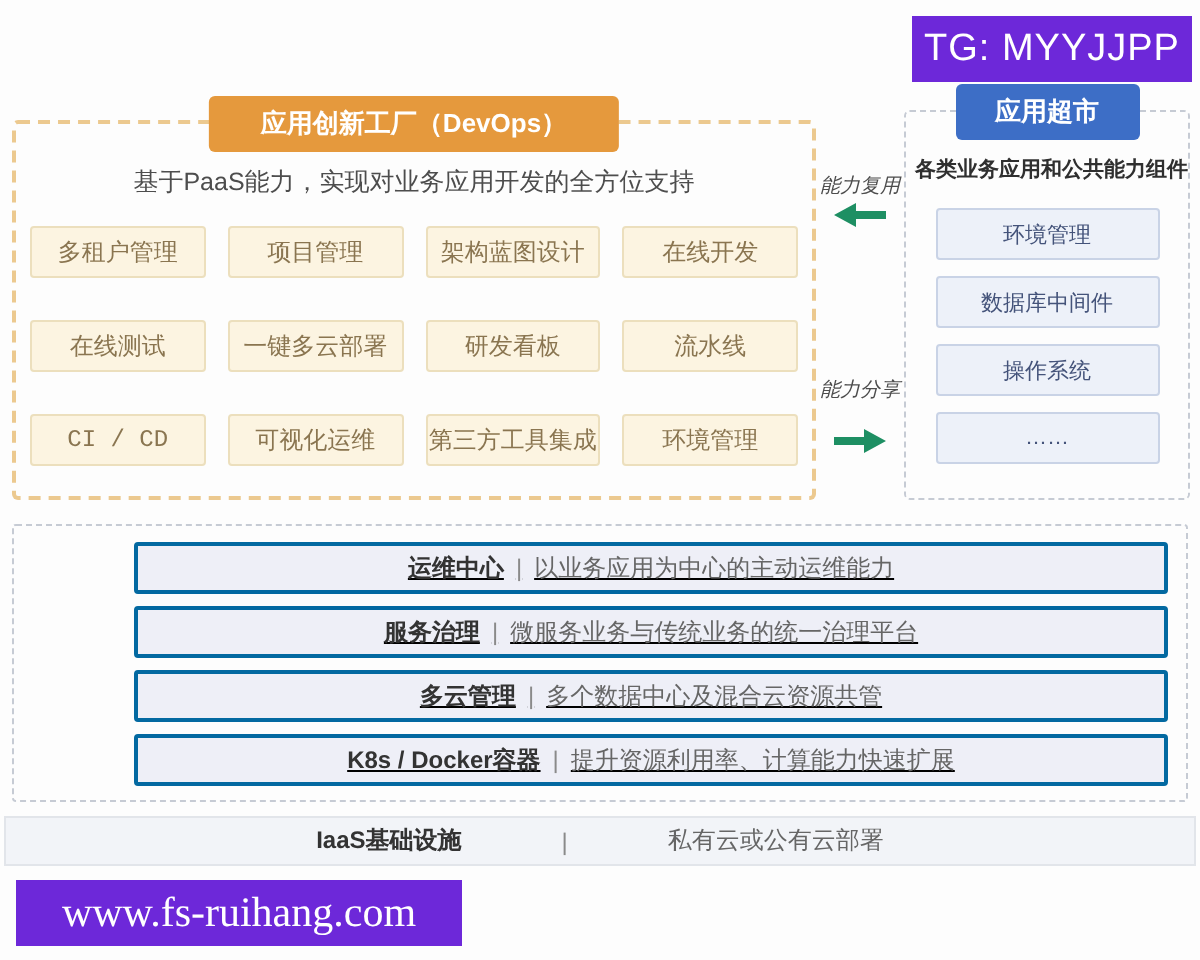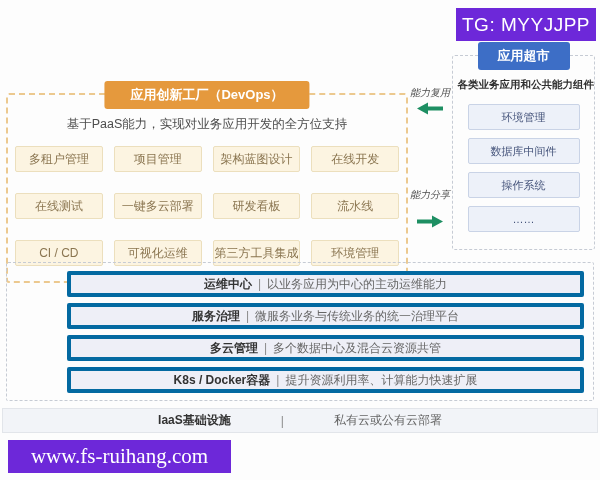--- a/index.html
+++ b/index.html
@@ -10,28 +10,28 @@
   }
   .stage { position:absolute; inset:0; background:#fdfdfd; }
 
   
   .wm { position:absolute; background:#6d28d9; color:#ffffff; display:flex; align-items:center; justify-content:center; }
   .wm-top { left:456px; top:8px; width:140px; height:33px; font-size:19px; letter-spacing:0.5px; }
   .wm-bottom { left:8px; top:440px; width:223px; height:33px; font-size:21px;font-family:Liberation Serif, serif; }
 
   
   .devops-box { position:absolute; left:6px; top:60px; width:402px; height:190px;
-    border:2px dashed #ecc98f; border-radius:3px; background:transparent;margin-top:33px; }
+    border:2px dashed #ecc98f; border-radius:3px; background:transparent; }
   .tab { position:absolute; top:-14px; left:50%; transform:translateX(-50%);
     color:#ffffff; font-size:13px; font-weight:bold; padding:5px 26px; border-radius:3px; white-space:nowrap; }
   .tab-orange { background:#e5993d; }
   .tab-blue { background:#3d6ec6; padding:5px 20px; }
   .devops-subtitle { margin-top:21px; text-align:center; font-size:12.5px; color:#4d4d4d; }
   .devops-grid { display:grid; grid-template-columns:repeat(4,1fr); column-gap:11px; row-gap:21px;
-    padding:13px 7px 0 7px; }
+    padding:13px 7px 0 7px;font-family:Liberation Mono, monospace; }
   .btn { height:26px; display:flex; align-items:center; justify-content:center;
     background:#fcf4e1; border:1px solid #ecdfbd; border-radius:2px;
     font-size:12px; color:#8a7550; white-space:nowrap; }
 
   
   .mid { position:absolute; left:407px; top:60px; width:46px; height:190px; }
   .mid-label { position:absolute; width:100%; text-align:center; font-size:10px; color:#4d4d4d; white-space:nowrap;font-style:italic; }
   .mid-arrow { position:absolute; left:50%; transform:translateX(-50%); }
   .lbl-reuse { top:26px; } .arr-reuse { top:41px; }
   .lbl-share { top:128px; } .arr-share { top:154px; }
@@ -44,21 +44,21 @@
   .store-item { width:112px; height:26px; display:flex; align-items:center; justify-content:center;
     background:#edf1f9; border:1px solid #c9d3e6; border-radius:2px; font-size:11px; color:#44537a; }
 
   
   .paas-box { position:absolute; left:6px; top:262px; width:588px; height:139px;
     border:1px dashed #c6cbd4; border-radius:2px; }
   .paas-side { position:absolute; left:14px; top:28px; width:58px; text-align:center; }
   .paas-side-text { font-size:14px; color:#4a4a4a; font-weight:bold; line-height:19px; margin-top:3px; }
   .paas-rows { position:absolute; left:60px; right:9px; top:8px; display:flex; flex-direction:column; row-gap:6px; }
   .paas-row { height:26px; display:flex; align-items:center; justify-content:center;
-    background:#eeeff7; border:4px solid #0369a1; border-radius:2px; font-size:12px; white-space:nowrap; }
+    background:#eeeff7; border:2px solid #0369a1; border-radius:2px; font-size:12px; white-space:nowrap;text-decoration:underline; }
   .row-title { font-weight:bold; color:#333333; }
   .row-sep { color:#8a8a8a; margin:0 6px; }
   .row-desc { color:#666666; }
 
   
   .iaas-bar { position:absolute; left:2px; top:408px; width:596px; height:25px;
     background:#f2f4f8; border:1px solid #e2e5ea; display:flex; align-items:center; justify-content:center;
     font-size:12px; white-space:nowrap;gap:44px; }
 </style>
 </head>

